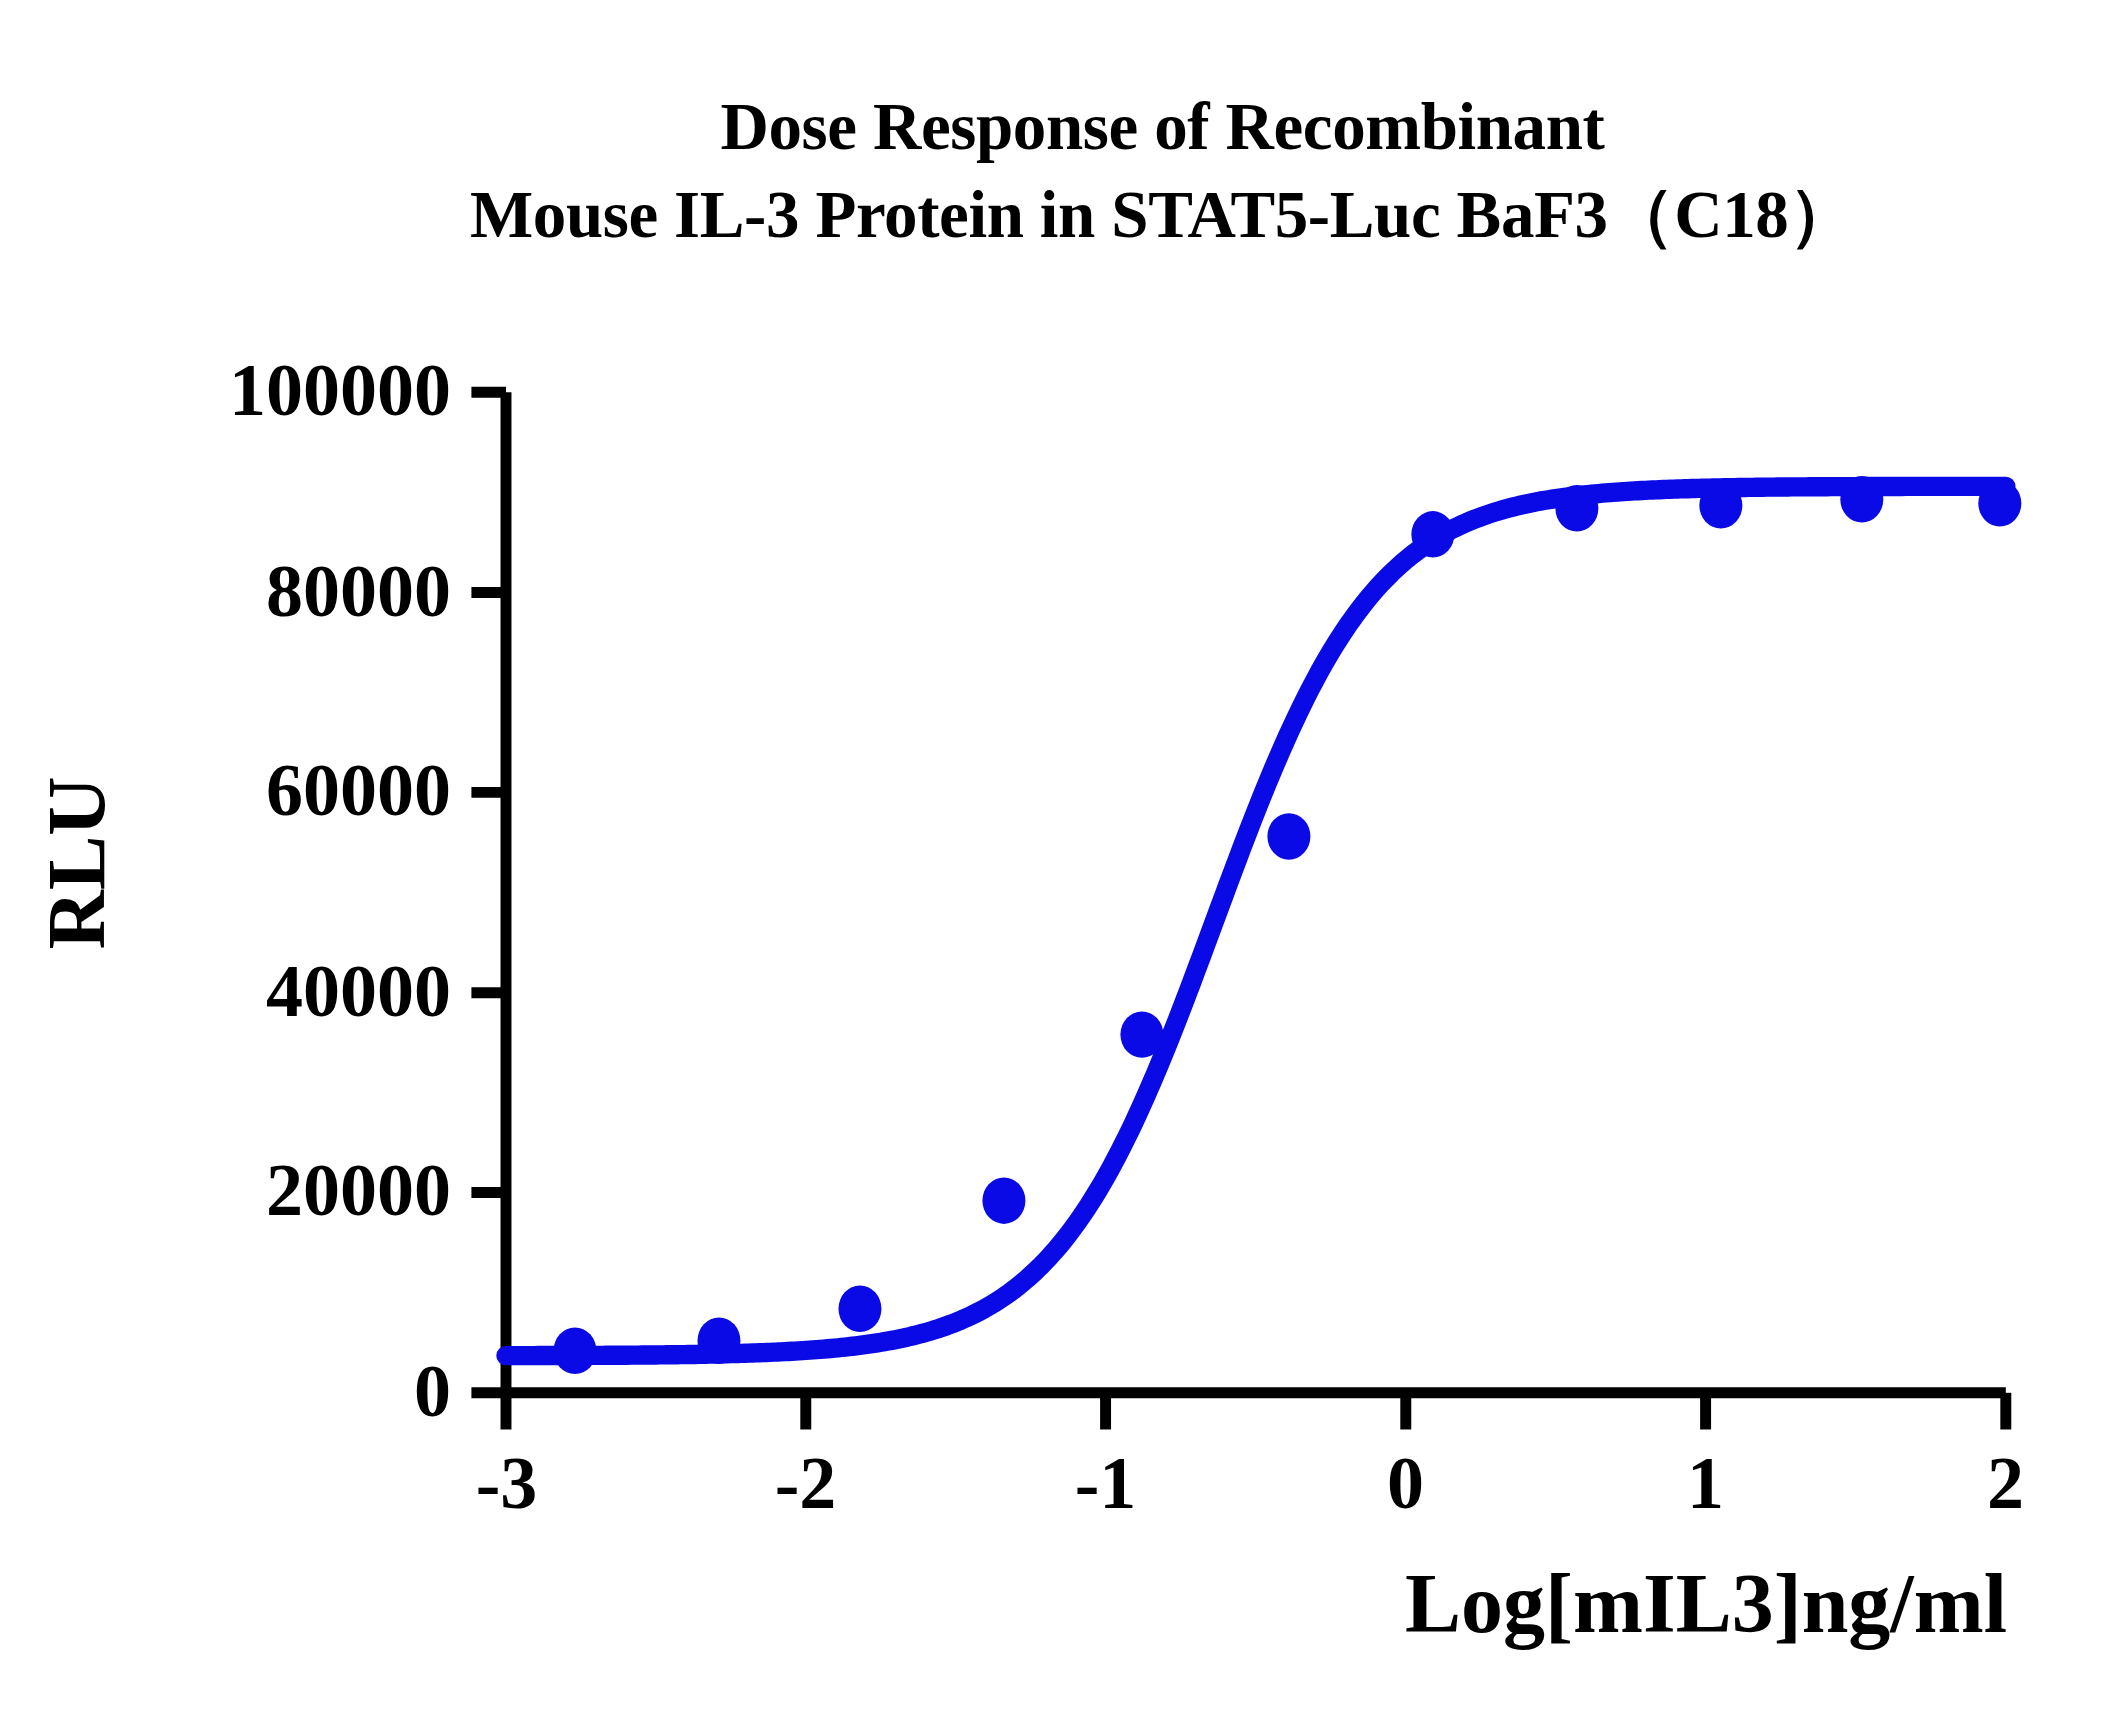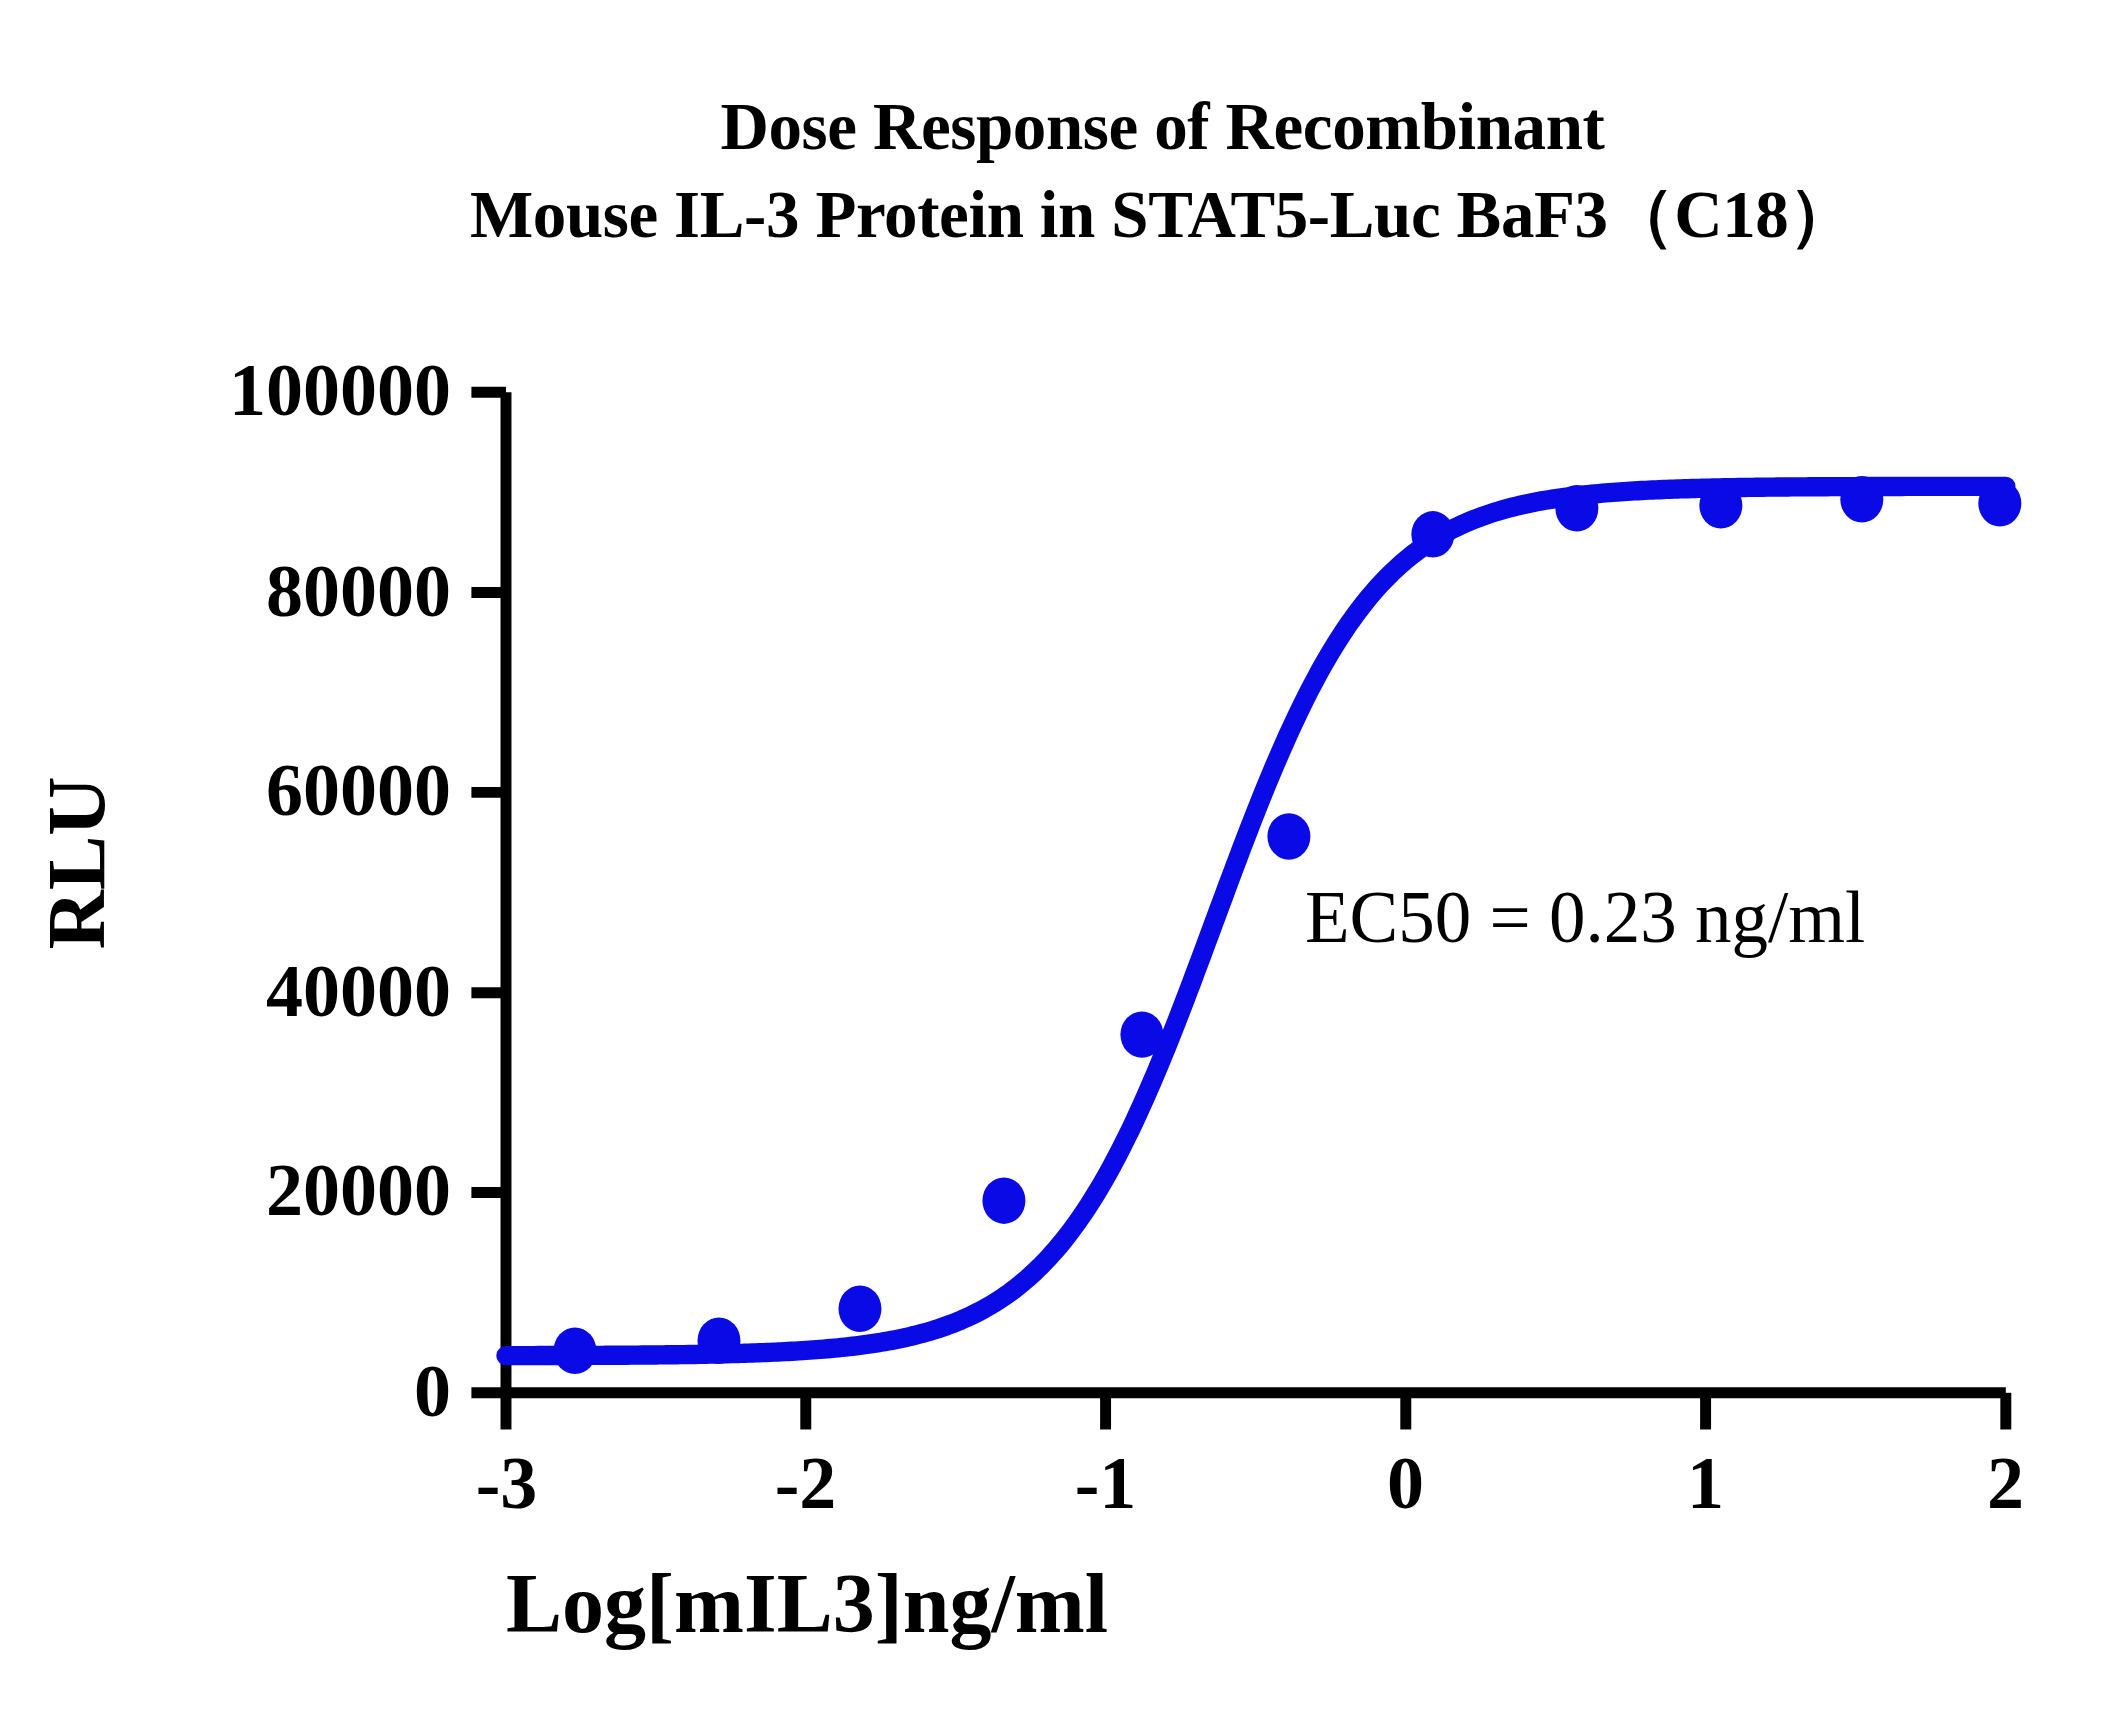--- a/index.html
+++ b/index.html
@@ -87,21 +87,21 @@
     transform: rotate(-90deg);
     transform-origin: 50% 50%;
     white-space: nowrap;
     color: #000000;
   }
   #x-axis-title {
     position: absolute;
     left: 506px;
     top: 1562px;
     width: 1501px;
-    text-align: left;
+    text-align: right;
     font-size: 84px;
     font-weight: bold;
     line-height: 1;
     white-space: nowrap;
     color: #000000;
   }
 
   
   #annotations {
     position: absolute;
@@ -179,18 +179,17 @@
     <div class="xtick-label" style="left:721px; top:1446px; width:169px;">-2</div>
     <div class="xtick-label" style="left:1021px; top:1446px; width:169px;">-1</div>
     <div class="xtick-label" style="left:1321px; top:1446px; width:169px;">0</div>
     <div class="xtick-label" style="left:1621px; top:1446px; width:169px;">1</div>
     <div class="xtick-label" style="left:1921px; top:1446px; width:169px;">2</div>
 
     <div id="y-axis-title">RLU</div>
     <div id="x-axis-title">Log[mIL3]ng/ml</div>
 
     <div id="annotations">
-      <span class="annotation-line">EC50 = 0.23 ng/ml</span>
     </div>
 
   </div>
 </div>
 
 
 </body></html>

